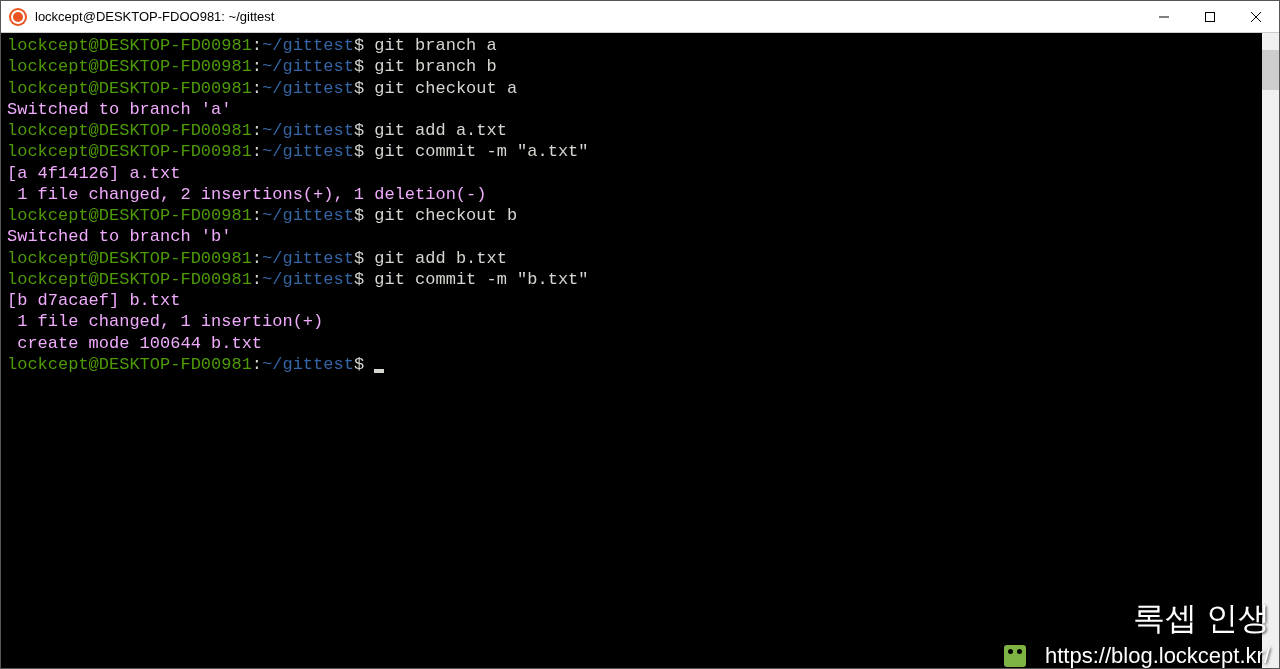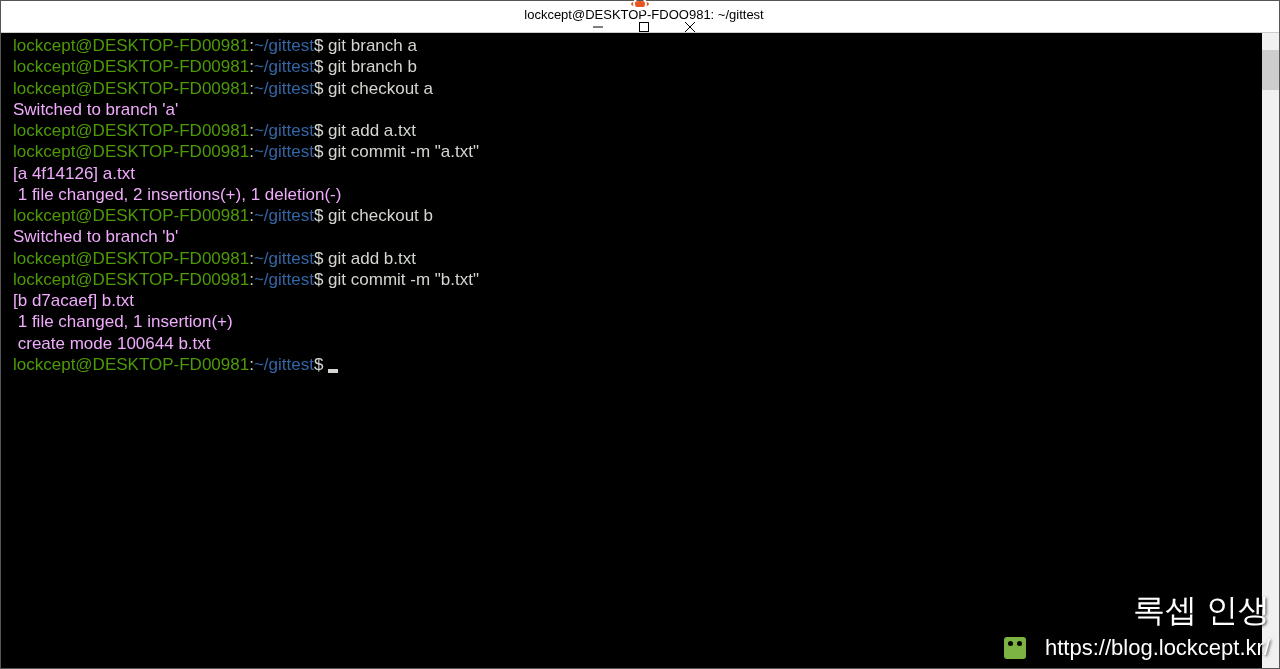--- a/index.html
+++ b/index.html
@@ -22,21 +22,20 @@
       flex-direction: column;
       border: 1px solid #555;
     }
     .title-bar {
       height: 32px;
       background: #fff;
       border-bottom: 1px solid #ccc;
       display: flex;
       align-items: center;
       padding-left: 8px;
-      flex-direction: column;
     }
     .title-icon {
       width: 18px;
       height: 18px;
       background: #E95420;
       border-radius: 50%;
       margin-right: 8px;
       position: relative;
       display: flex;
       align-items: center;
@@ -71,22 +70,22 @@
     }
     .terminal-area {
       flex: 1;
       display: flex;
       background: #000;
       overflow: hidden;
     }
     .terminal-content {
       flex: 1;
       background: #000;
-      padding: 2px 12px;
-      font-family: Liberation Sans, sans-serif;
+      padding: 2px 6px;
+      font-family: Liberation Mono, monospace;
       font-size: 17px;
       line-height: 1.25;
       color: #ccc;
       white-space: pre;
       overflow: hidden;
     }
     .line {
       display: block;
     }
     .prompt-user {
@@ -117,21 +116,21 @@
     .scrollbar-thumb {
       position: absolute;
       top: 17px;
       left: 0;
       right: 0;
       height: 40px;
       background: #cdcdcd;
     }
     .watermark {
       position: absolute;
-      bottom: 8px;
+      bottom: 0;
       right: 10px;
       text-align: right;
       pointer-events: none;
     }
     .watermark-title {
       color: #fff;
       font-size: 32px;
       font-weight: 500;
       text-shadow: 1px 1px 3px rgba(0,0,0,0.8);
       margin-bottom: 2px;

